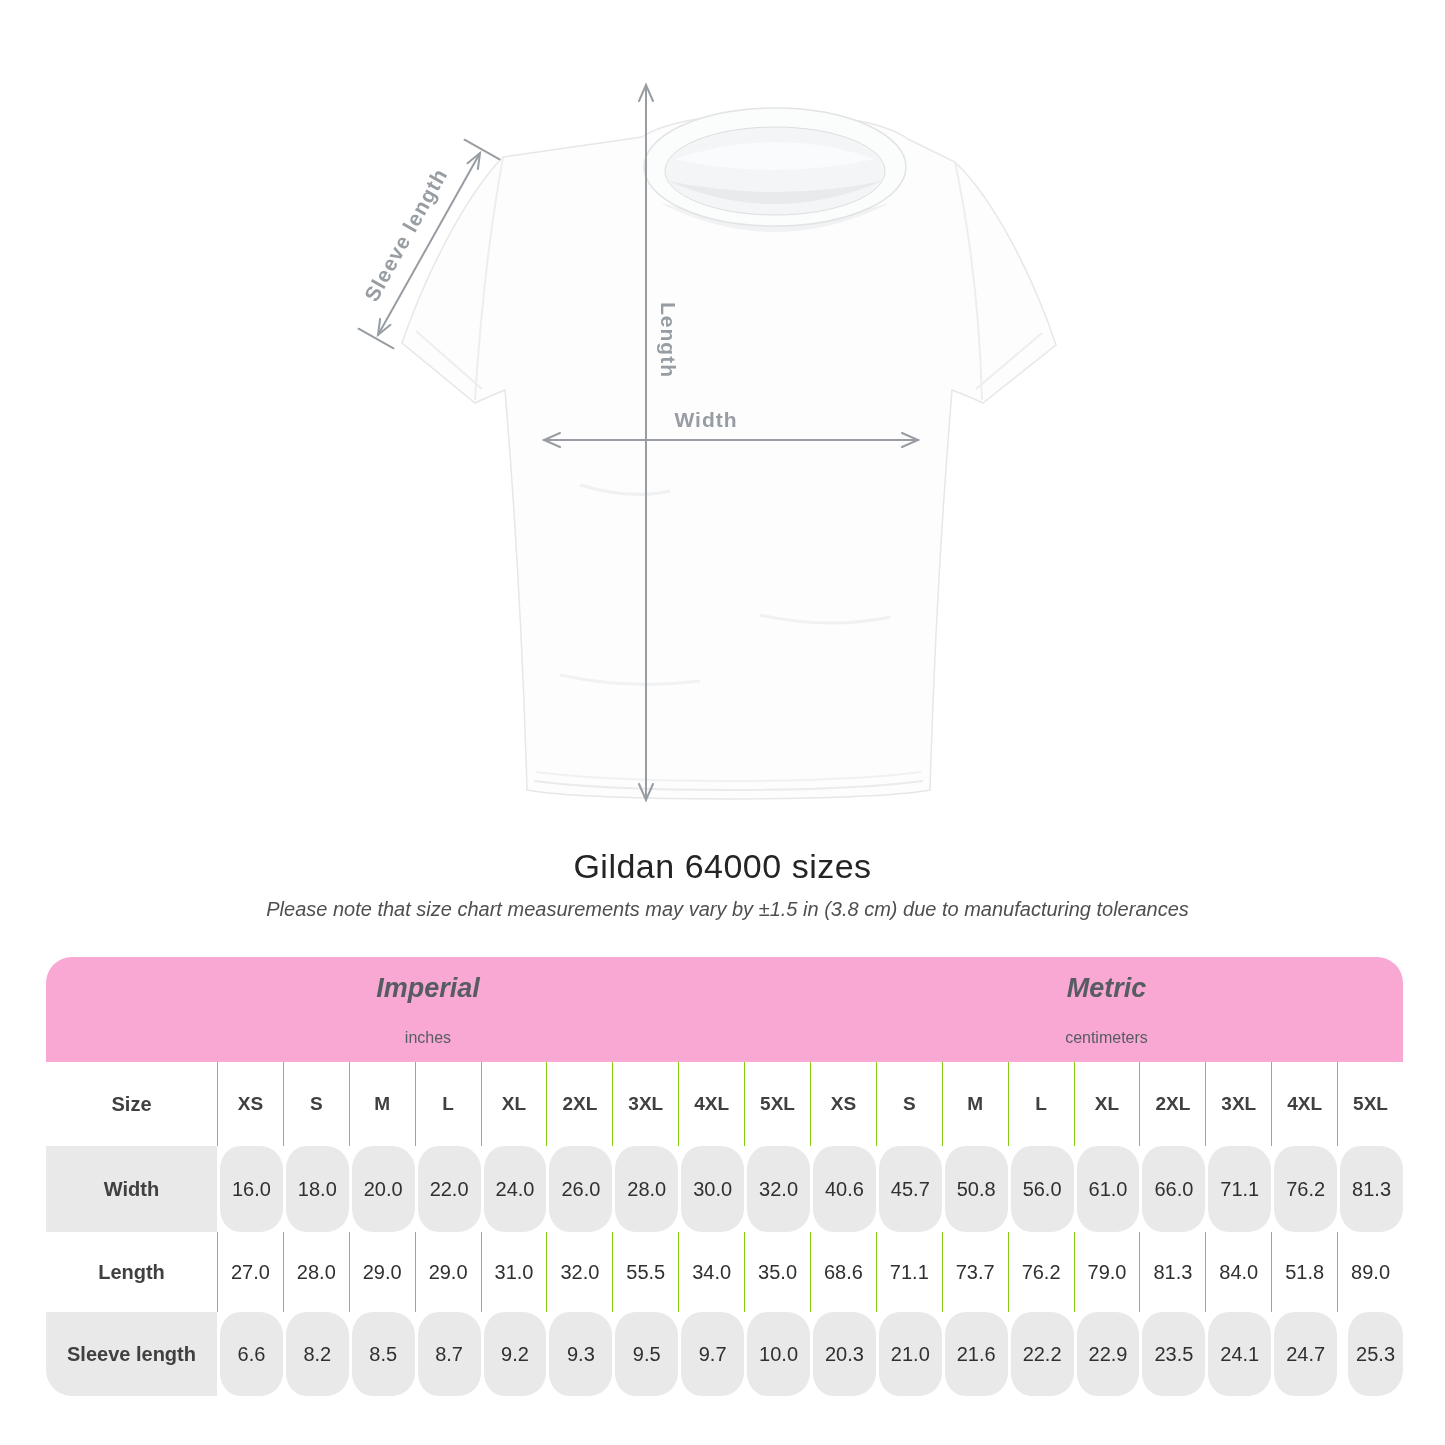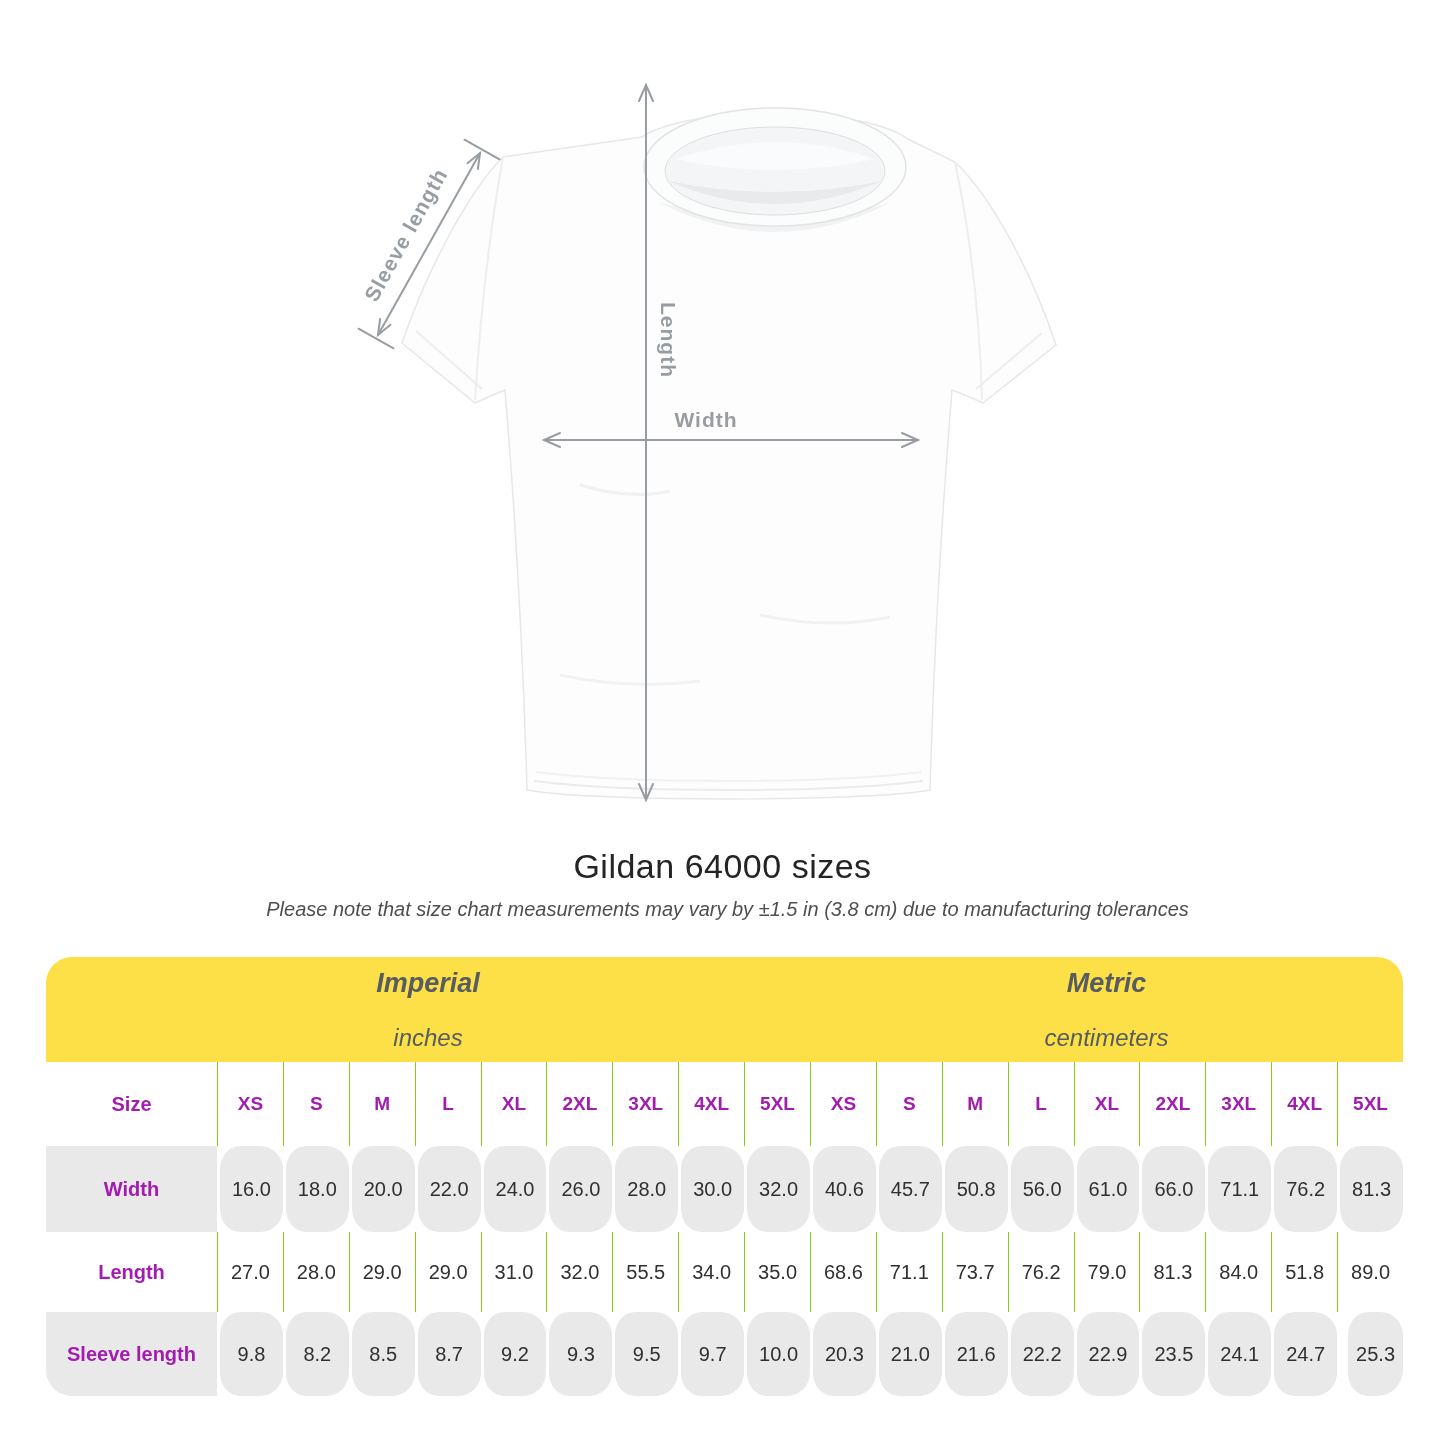--- a/index.html
+++ b/index.html
@@ -13,29 +13,29 @@
   .title{position:absolute;left:0;top:847px;width:100%;text-align:center;margin:0;
          font-size:34px;font-weight:normal;color:#242424;letter-spacing:.5px;}
   .subtitle{position:absolute;left:0;top:893px;width:100%;text-align:center;margin:5px;
             font-size:20px;font-style:italic;color:#4f4f4f;}
   
   .size-table{position:absolute;left:46px;top:957px;width:1357px;
               display:grid;grid-template-columns:171px repeat(18,1fr);
               grid-template-rows:105px 84px 86px 80px 84px;}
   .t-row{display:contents;}
   .size-table > * , .t-row > div{box-sizing:border-box;}
-  .band{background:#fde047;display:flex;flex-direction:column;align-items:center;
+  .band{background:#f9a8d4;display:flex;flex-direction:column;align-items:center;
         justify-content:center;color:#565c61;}
   .band-l{grid-row:1;grid-column:1/11;border-top-left-radius:26px;}
   .band-r{grid-row:1;grid-column:11/20;border-top-right-radius:26px;}
   .band .g-name{font-size:27px;font-weight:bold;font-style:italic;}
-  .band .g-unit{font-size:24px;font-style:italic;margin-top:25px;}
+  .band .g-unit{font-size:16px;margin-top:25px;}
   .c{display:flex;align-items:center;justify-content:center;background:#ffffff;
      font-size:20px;color:#2e3032;}
-  .hdr,.lbl{font-weight:bold;color:#a21caf;font-size:19px;}
+  .hdr,.lbl{font-weight:bold;color:#404040;font-size:19px;}
   .lbl{font-size:20px;}
   .row-gray .c{background:#e9e9e9;}
   .row-white .c + .c{border-left:1px solid #84cc16;}
   .row-gray  .c + .c{border-left:3px solid #ffffff;border-radius:23px;}
   .row-last .c:first-child{border-bottom-left-radius:26px;}
   .row-last .c:last-child{border-bottom-right-radius:26px;margin-left:8px;}
 </style>
 </head>
 <body>
 
@@ -171,21 +171,21 @@
       <div class="c">76.2</div>
       <div class="c">79.0</div>
       <div class="c">81.3</div>
       <div class="c">84.0</div>
       <div class="c">51.8</div>
       <div class="c">89.0</div>
     </div>
 
     <div class="t-row row-gray row-last">
       <div class="c lbl">Sleeve length</div>
-      <div class="c">9.8</div>
+      <div class="c">6.6</div>
       <div class="c">8.2</div>
       <div class="c">8.5</div>
       <div class="c">8.7</div>
       <div class="c">9.2</div>
       <div class="c">9.3</div>
       <div class="c">9.5</div>
       <div class="c">9.7</div>
       <div class="c">10.0</div>
       <div class="c">20.3</div>
       <div class="c">21.0</div>

